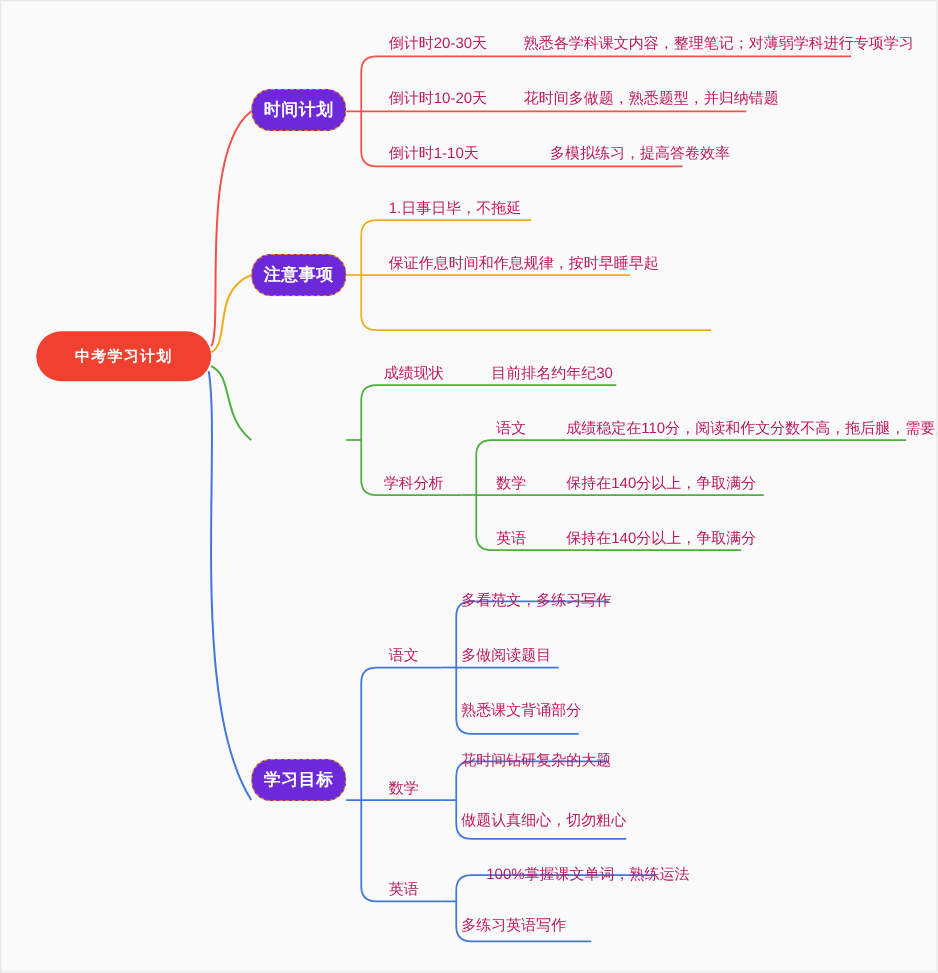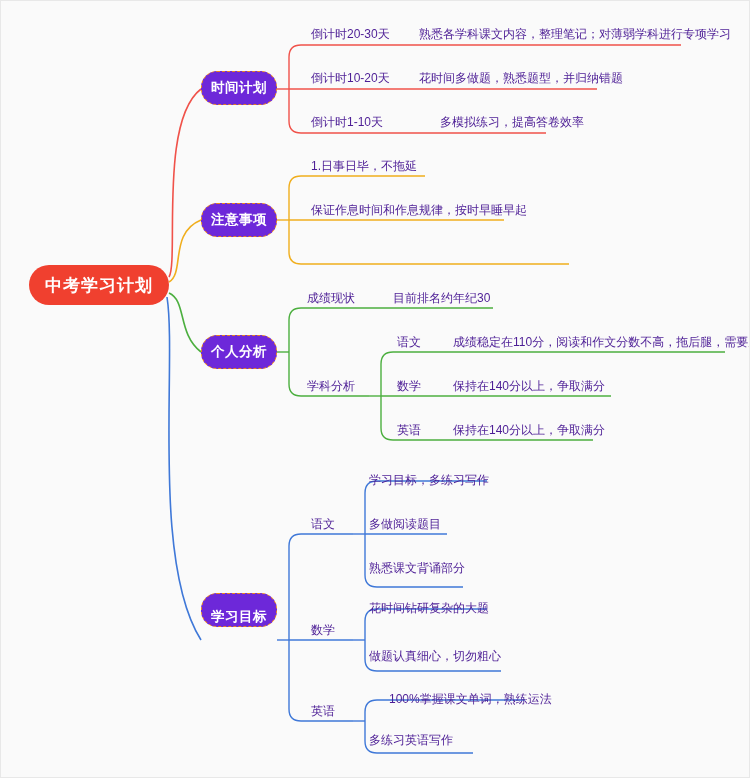--- a/index.html
+++ b/index.html
@@ -19,40 +19,40 @@
   }
   #links{position:absolute;left:0;top:0;width:750px;height:778px;}
   .node{position:absolute;box-sizing:border-box;}
 
   
   .root{
     display:flex;align-items:center;justify-content:center;
     background:#f0402f;
     color:#ffffff;
     border-radius:22px;
-    font-size:17px;font-weight:bold;
+    font-size:12px;font-weight:bold;
     letter-spacing:1px;
     padding:0 14px;
     white-space:nowrap;
   }
   
   .branch{
     display:flex;align-items:center;justify-content:center;
     background:#6d28d9;
     color:#ffffff;
     border-radius:16px;
     border:1.5px dashed #e8821f;
     font-size:13.5px;font-weight:bold;
     letter-spacing:.5px;
     padding:0 10px;
     white-space:nowrap;
   }
   
   .leaf{
-    color:#4c1d95;
+    color:#be185d;
     font-size:12px;
     white-space:nowrap;
     line-height:14px;
   }
 </style>
 </head>
 <body>
 
 <div id="canvas">
 
@@ -118,44 +118,41 @@
   <div class="node leaf" style="left:310px;top:114px;">倒计时1-10天</div>
   <div class="node leaf" style="left:439px;top:114px;">多模拟练习，提高答卷效率</div>
 
   <div class="node branch" style="left:200px;top:202px;width:76px;height:34px;">
     <span>注意事项</span>
   </div>
 
   <div class="node leaf" style="left:310px;top:158px;">1.日事日毕，不拖延</div>
   <div class="node leaf" style="left:310px;top:202px;">保证作息时间和作息规律，按时早睡早起</div>
 
-  <div class="node branch" style="left:200px;top:334px;width:76px;height:34px;">
-    <span>个人分析</span>
-  </div>
 
   <div class="node leaf" style="left:306px;top:290px;">成绩现状</div>
   <div class="node leaf" style="left:392px;top:290px;">目前排名约年纪30</div>
 
   <div class="node leaf" style="left:306px;top:378px;">学科分析</div>
 
   <div class="node leaf" style="left:396px;top:334px;">语文</div>
   <div class="node leaf" style="left:452px;top:334px;">成绩稳定在110分，阅读和作文分数不高，拖后腿，需要加强</div>
 
   <div class="node leaf" style="left:396px;top:378px;">数学</div>
   <div class="node leaf" style="left:452px;top:378px;">保持在140分以上，争取满分</div>
 
   <div class="node leaf" style="left:396px;top:422px;">英语</div>
   <div class="node leaf" style="left:452px;top:422px;">保持在140分以上，争取满分</div>
 
-  <div class="node branch" style="left:200px;top:592px;width:76px;height:34px;align-items:flex-end;">
+  <div class="node branch" style="left:200px;top:606px;width:76px;height:34px;">
     <span>学习目标</span>
   </div>
 
   <div class="node leaf" style="left:310px;top:516px;">语文</div>
-  <div class="node leaf" style="left:368px;top:472px;">学习目标，多练习写作</div>
+  <div class="node leaf" style="left:368px;top:472px;">多看范文，多练习写作</div>
   <div class="node leaf" style="left:368px;top:516px;">多做阅读题目</div>
   <div class="node leaf" style="left:368px;top:560px;">熟悉课文背诵部分</div>
 
   <div class="node leaf" style="left:310px;top:622px;">数学</div>
   <div class="node leaf" style="left:368px;top:600px;">花时间钻研复杂的大题</div>
   <div class="node leaf" style="left:368px;top:648px;">做题认真细心，切勿粗心</div>
 
   <div class="node leaf" style="left:310px;top:703px;">英语</div>
   <div class="node leaf" style="left:368px;top:691px;margin-left:20px;">100%掌握课文单词，熟练运法</div>
   <div class="node leaf" style="left:368px;top:732px;">多练习英语写作</div>

